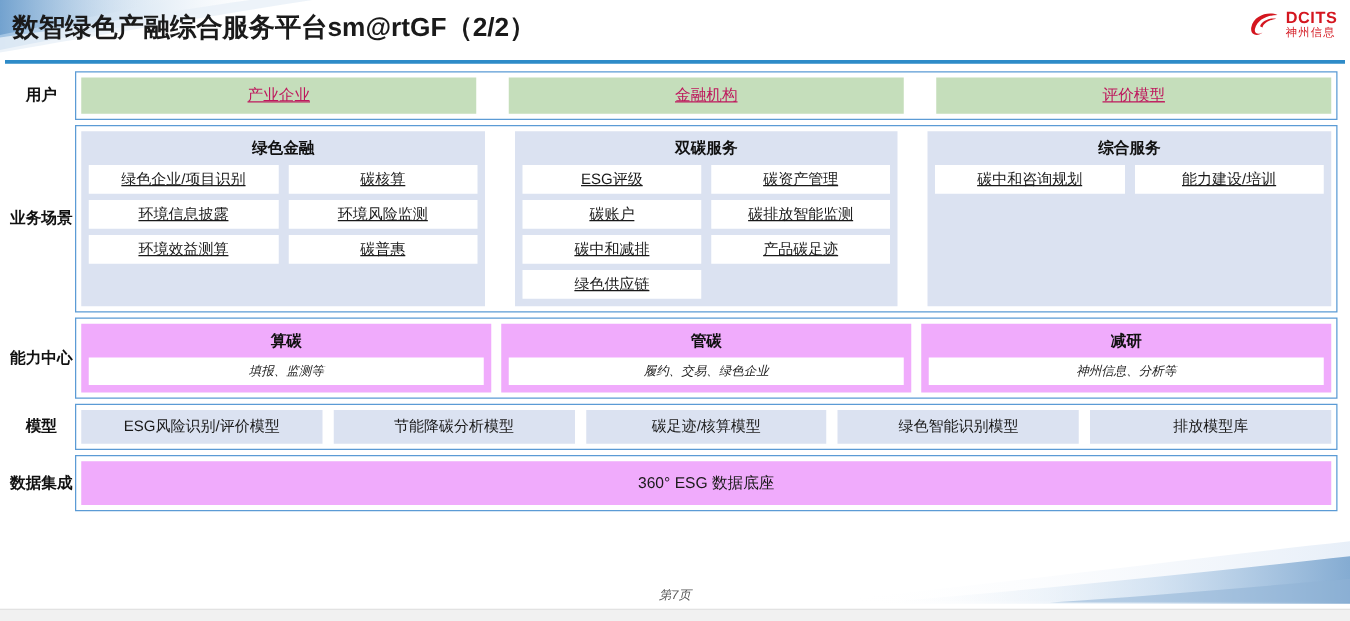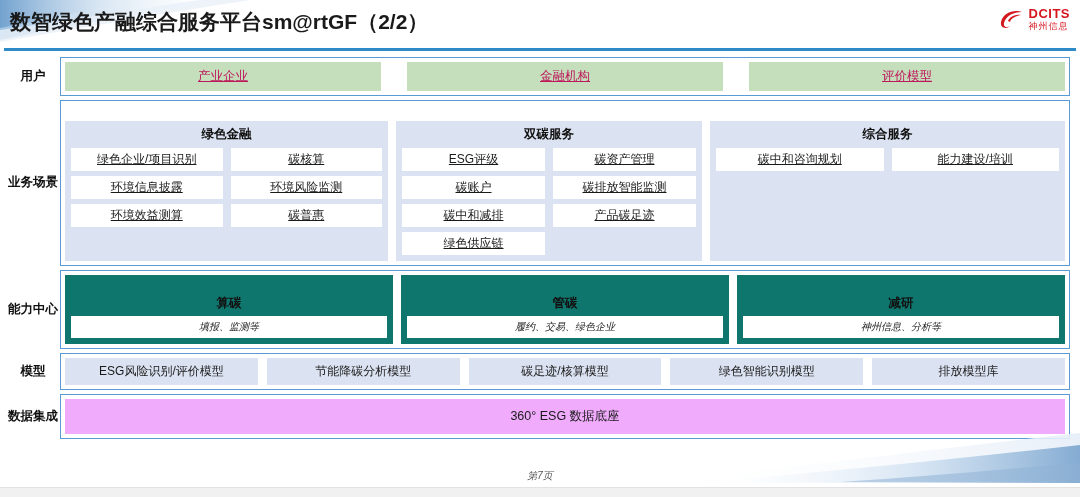--- a/index.html
+++ b/index.html
@@ -76,21 +76,21 @@
   .user-chip{
     background:#c5debb;
     height:29px;
     display:flex;align-items:center;justify-content:center;
     font-size:12.5px;color:#be185d;font-weight:normal;
     text-decoration:underline;
     flex:0 0 31.6%;
   }
 
   
-  .scen-wrap{width:100%;display:flex;gap:8px;margin-top:16px;}
+  .scen-wrap{width:100%;display:flex;gap:24px;}
   .scen-group{
     background:#dbe2f1;
     padding:5px 6px 6px 6px;
     box-sizing:border-box;
     display:flex;flex-direction:column;
   }
   .scen-g1{flex:0 0 32.3%;}
   .scen-g2{flex:0 0 30.6%;}
   .scen-g3{flex:1;}
   .scen-title{
@@ -105,22 +105,22 @@
     background:#ffffff;
     height:23px;
     display:flex;align-items:center;justify-content:center;
     font-size:12px;color:#1a1a1a;white-space:nowrap;text-decoration:underline;
   }
   .scen-item.empty{background:transparent;}
 
   
   .cap-wrap{width:100%;display:flex;gap:8px;}
   .cap-group{
-    flex:1;background:#0f766e;
-    padding:20px 6px 6px 6px;box-sizing:border-box;
+    flex:1;background:#f0abfc;
+    padding:6px 6px 6px 6px;box-sizing:border-box;
   }
   .cap-title{text-align:center;font-size:12.5px;font-weight:bold;color:#111;margin-bottom:4px;}
   .cap-sub{
     background:#ffffff;height:22px;
     display:flex;align-items:center;justify-content:center;
     font-size:10px;font-style:italic;color:#1a1a1a;
   }
 
   
   .model-wrap{width:100%;display:flex;gap:9px;text-align:right;}

